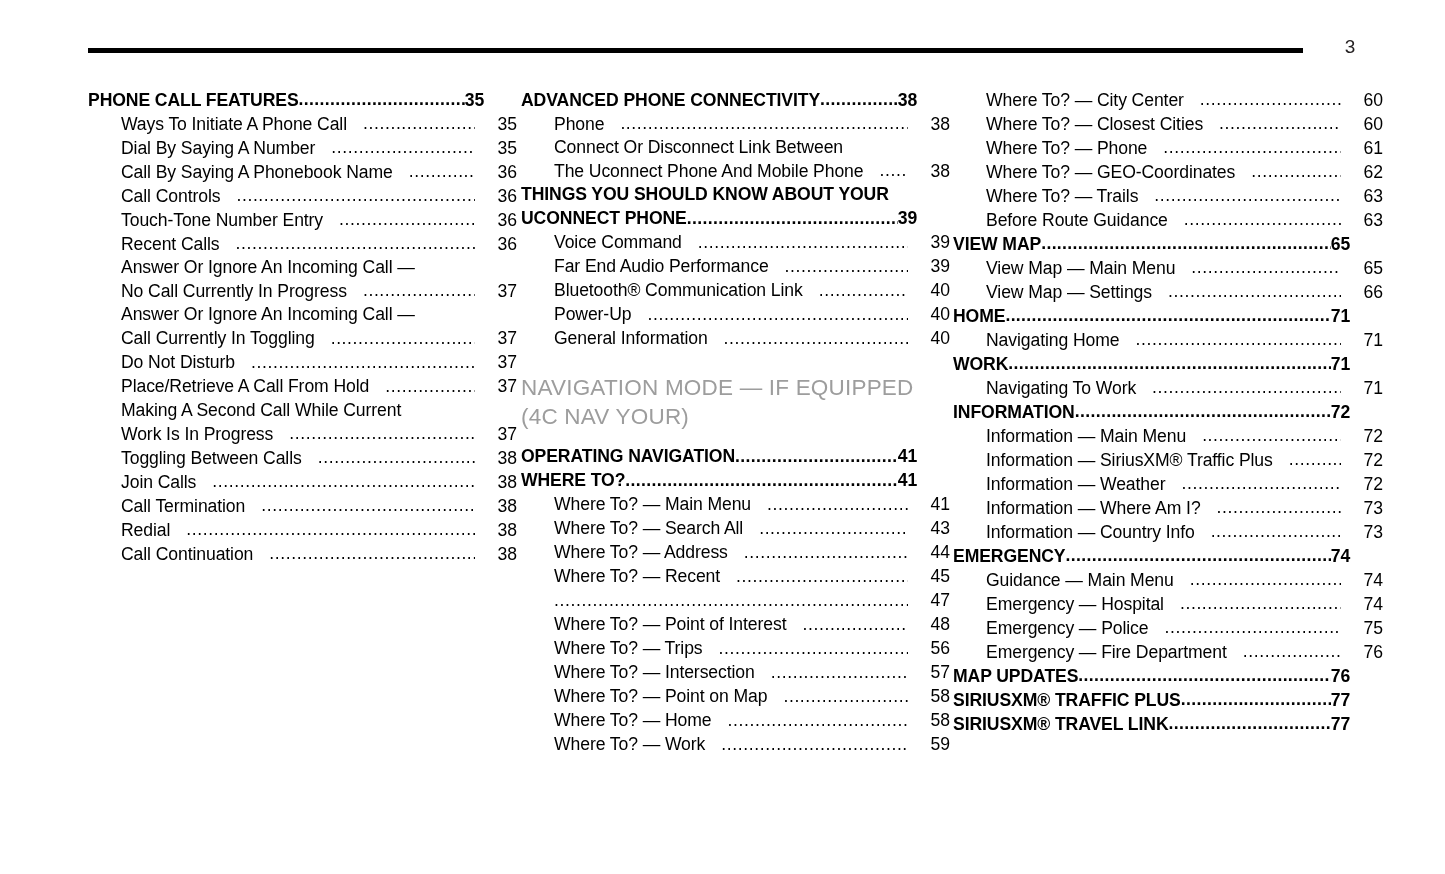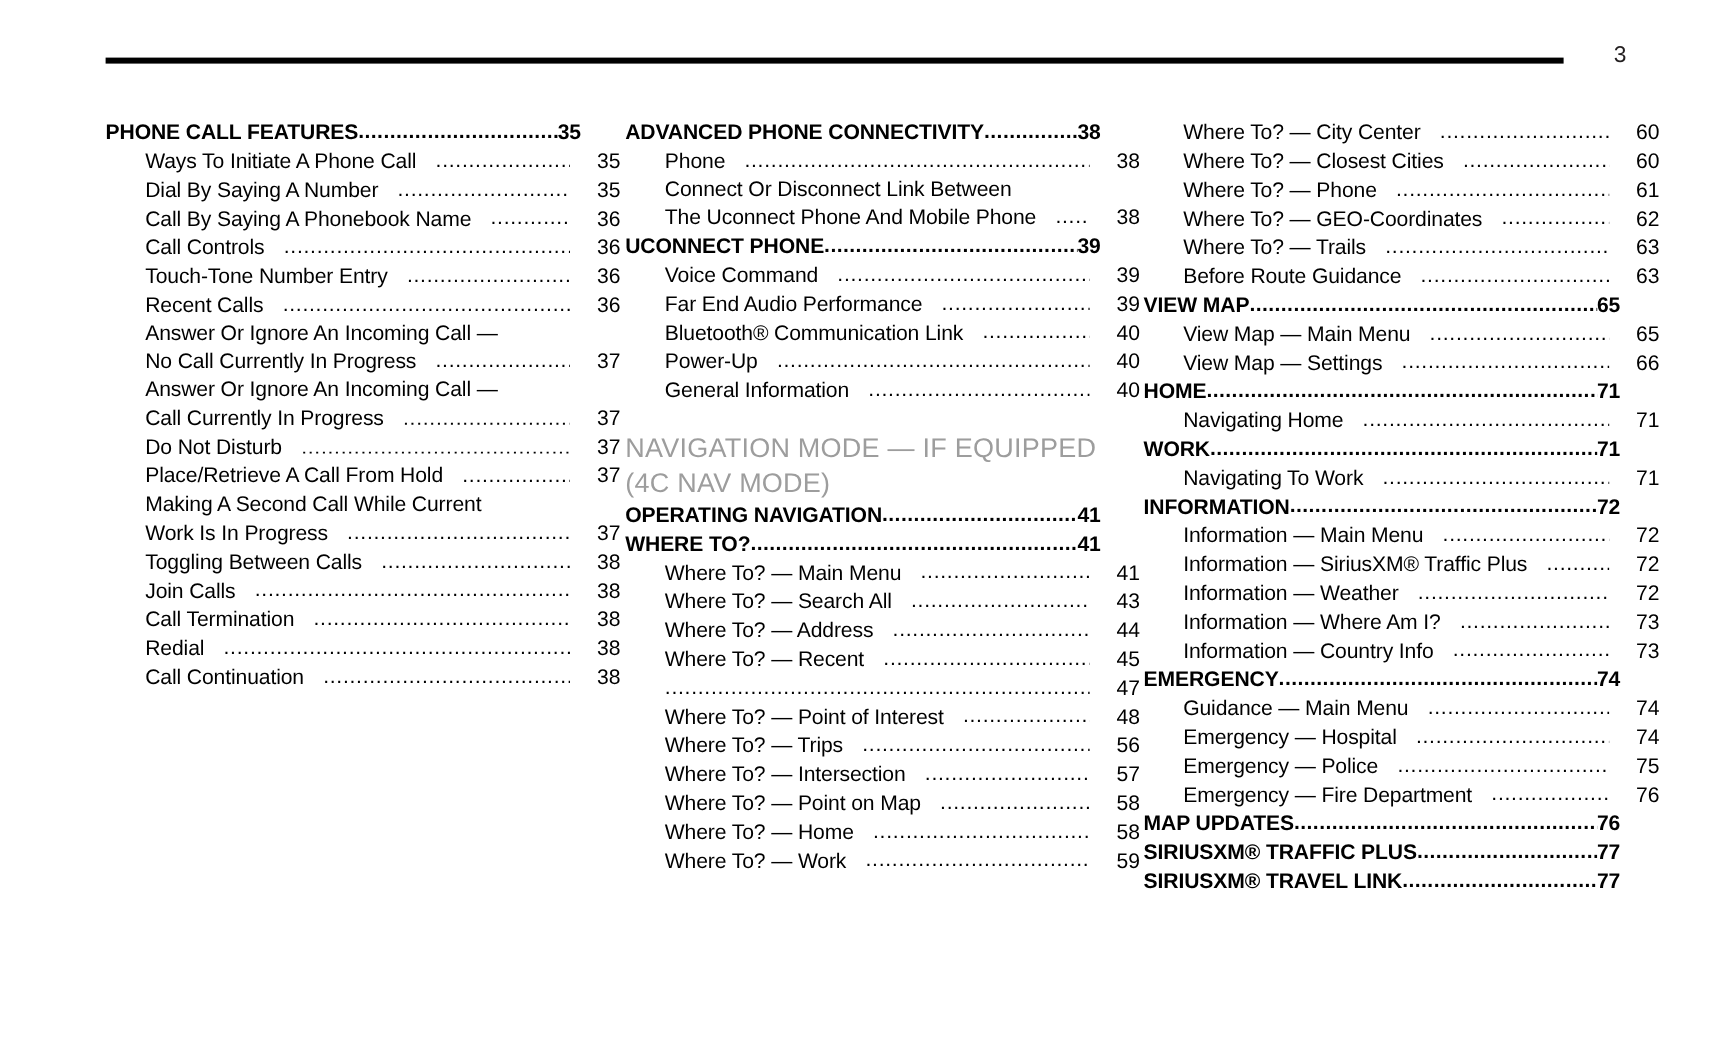--- a/index.html
+++ b/index.html
@@ -37,21 +37,21 @@
   }
   
   .columns {
     position: absolute;
     left: 0;
     top: 82px;
     width: 1445px;
   }
   .col {
     position: absolute;
-    top: 16px;
+    top: 6px;
   }
   .col-1 { left: 88px;  width: 396px; }
   .col-2 { left: 521px; width: 396px; }
   .col-3 { left: 953px; width: 397px; }
 
   
   .entry {
     display: flex;
     align-items: baseline;
     width: 100%;
@@ -101,20 +101,21 @@
   .entry.level-sub .pnum { padding-left: 6px; text-align: right; }
 
   
   .section-title {
     color: #9d9d9d;
     font-size: 22.5px;
     line-height: 29px;
     font-weight: 400;
     letter-spacing: 0.2px;
     margin-top: 22px;
+    margin-bottom: 14px;
     white-space: nowrap;
   }
   .section-title .ln { display: block; }
 </style>
 </head>
 <body>
 
 <div class="page">
 
   <div class="header-rule"></div>
@@ -163,21 +164,21 @@
         </div>
         <div class="entry level-sub">
           <span class="label">No Call Currently In Progress </span>
           <span class="leader"></span>
           <span class="pnum">37</span>
         </div>
         <div class="entry level-sub nodots">
           <span class="label">Answer Or Ignore An Incoming Call —</span>
         </div>
         <div class="entry level-sub">
-          <span class="label">Call Currently In Progress</span>
+          <span class="label">Call Currently In Toggling</span>
           <span class="leader"></span>
           <span class="pnum">37</span>
         </div>
         <div class="entry level-sub">
           <span class="label">Do Not Disturb  </span>
           <span class="leader"></span>
           <span class="pnum">37</span>
         </div>
         <div class="entry level-sub">
           <span class="label">Place/Retrieve A Call From Hold </span>
@@ -230,20 +231,23 @@
           <span class="pnum">38</span>
         </div>
         <div class="entry level-sub nodots">
           <span class="label">Connect Or Disconnect Link Between</span>
         </div>
         <div class="entry level-sub">
           <span class="label">The Uconnect Phone And Mobile Phone</span>
           <span class="leader"></span>
           <span class="pnum">38</span>
         </div>
+        <div class="entry level-main nodots">
+          <span class="label">THINGS YOU SHOULD KNOW ABOUT YOUR</span>
+        </div>
         <div class="entry level-main">
           <span class="label">UCONNECT PHONE</span>
           <span class="leader"></span>
           <span class="pnum">39</span>
         </div>
         <div class="entry level-sub">
           <span class="label">Voice Command</span>
           <span class="leader"></span>
           <span class="pnum">39</span>
         </div>
@@ -262,21 +266,21 @@
           <span class="leader"></span>
           <span class="pnum">40</span>
         </div>
         <div class="entry level-sub">
           <span class="label">General Information </span>
           <span class="leader"></span>
           <span class="pnum">40</span>
         </div>
         <div class="section-title">
           <span class="ln">NAVIGATION MODE — IF EQUIPPED</span>
-          <span class="ln">(4C NAV MODE)</span>
+          <span class="ln">(4C NAV YOUR)</span>
         </div>
         <div class="entry level-main">
           <span class="label">OPERATING NAVIGATION </span>
           <span class="leader"></span>
           <span class="pnum">41</span>
         </div>
         <div class="entry level-main">
           <span class="label">WHERE TO? </span>
           <span class="leader"></span>
           <span class="pnum">41</span>

